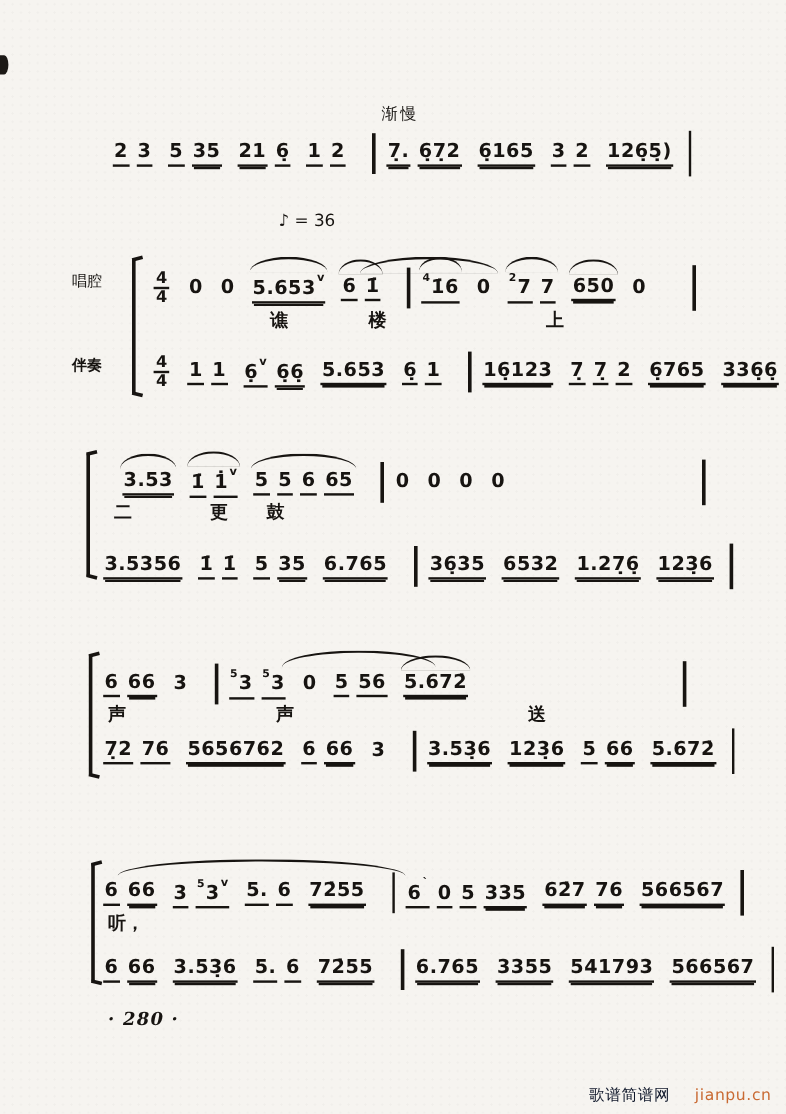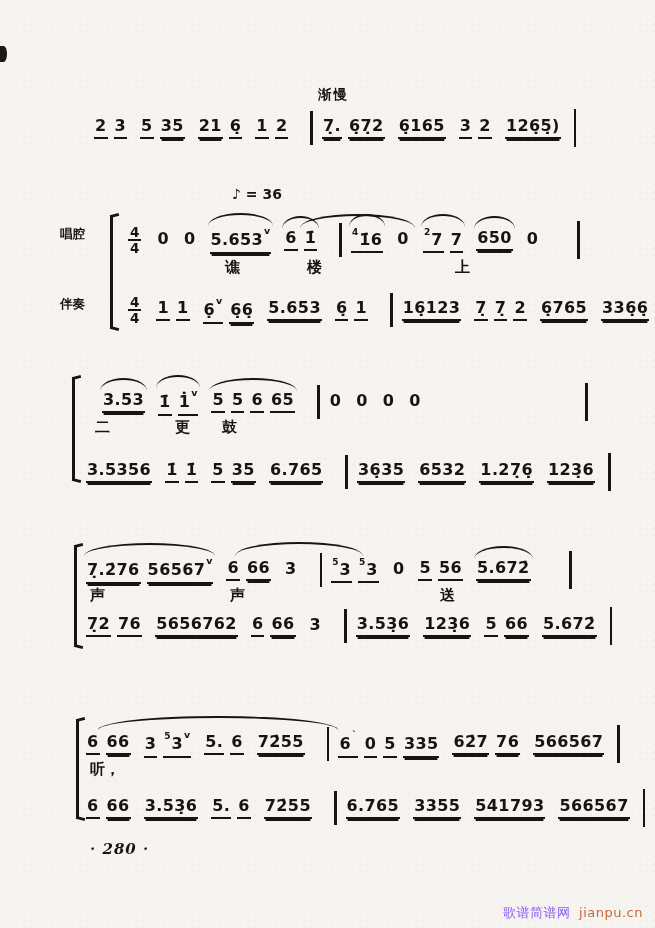--- a/index.html
+++ b/index.html
@@ -55,29 +55,29 @@
   .bar{width:2.6px;height:34px;background:#171411;margin:0 9px;flex:0 0 auto}
   .endbar{margin-left:auto;margin-right:0;height:38px}
   .meter{display:flex;flex-direction:column;align-items:center;margin-right:15px;
        font-size:13.5px;font-weight:700;line-height:1.05}
   .meter .num{border-bottom:2px solid #171411;padding:0 2px}
   .meter .den{padding:0 2px}
   .lyr{position:absolute;top:0;font-size:15px;font-weight:700;white-space:nowrap}
   .ovl{position:absolute;height:12px;border-top:2.4px solid #171411;
        border-radius:100% 100% 0 0/200% 200% 0 0}
   
-  #ritard{left:318px;top:86px;font-size:13.5px;font-weight:700;letter-spacing:2px}
-  #tempo{left:232px;top:186px;font-size:14px;font-weight:700}
-  #lab-vocal{left:60px;top:226px;font-size:12.5px;font-weight:700}
+  #ritard{left:318px;top:86px;font-size:13.5px;font-weight:400;letter-spacing:2px}
+  #tempo{left:232px;top:176px;font-size:14px;font-weight:400}
+  #lab-vocal{left:60px;top:226px;font-size:12.5px;font-weight:400}
   #lab-accomp{left:60px;top:296px;font-size:12.5px;font-weight:700}
   #pageno{left:90px;top:840px;font-family:"DejaVu Serif",serif;font-style:italic;
        font-weight:700;font-size:15px;letter-spacing:1px}
   #wm{right:12px;bottom:6px;font-size:13px;letter-spacing:.5px}
-  #wm .site{color:#8b5cf6}
-  #wm .domain{color:#c96a33;margin-left:4px}
+  #wm .site{color:#0f172a}
+  #wm .domain{color:#c96a33;margin-left:16px}
   .artifact{left:0;top:46px;width:7px;height:16px;background:#1c1916;border-radius:0 60% 60% 0}
 </style>
 </head>
 <body>
 
 <div class="abs artifact"></div>
 
 <span class="abs" id="ritard">渐慢</span>
 <span class="abs" id="tempo">♪ = 36</span>
 <span class="abs" id="lab-vocal">唱腔</span>
@@ -264,24 +264,20 @@
       </div>
       <div class="tok">
         <span class="seg u2">123̣6</span>
       </div>
       <div class="bar endbar"></div>
     </div>
   </div>
 <div class="system" id="sys4">
     <div class="brace"></div>
     <div class="mrow row-vocal">
-      <div class="tok sl">
-        <span class="seg u2">7̣.2̇76</span>
-        <span class="seg u2">56567<span class="post">v</span></span>
-      </div>
       <div class="tok">
         <span class="seg u1">6</span>
         <span class="seg u2">66</span>
       </div>
       <div class="tok">
         <span class="seg">3</span>
       </div>
       <div class="bar"></div>
       <div class="tok">
         <span class="seg u1"><span class="grace">5</span>3</span>

